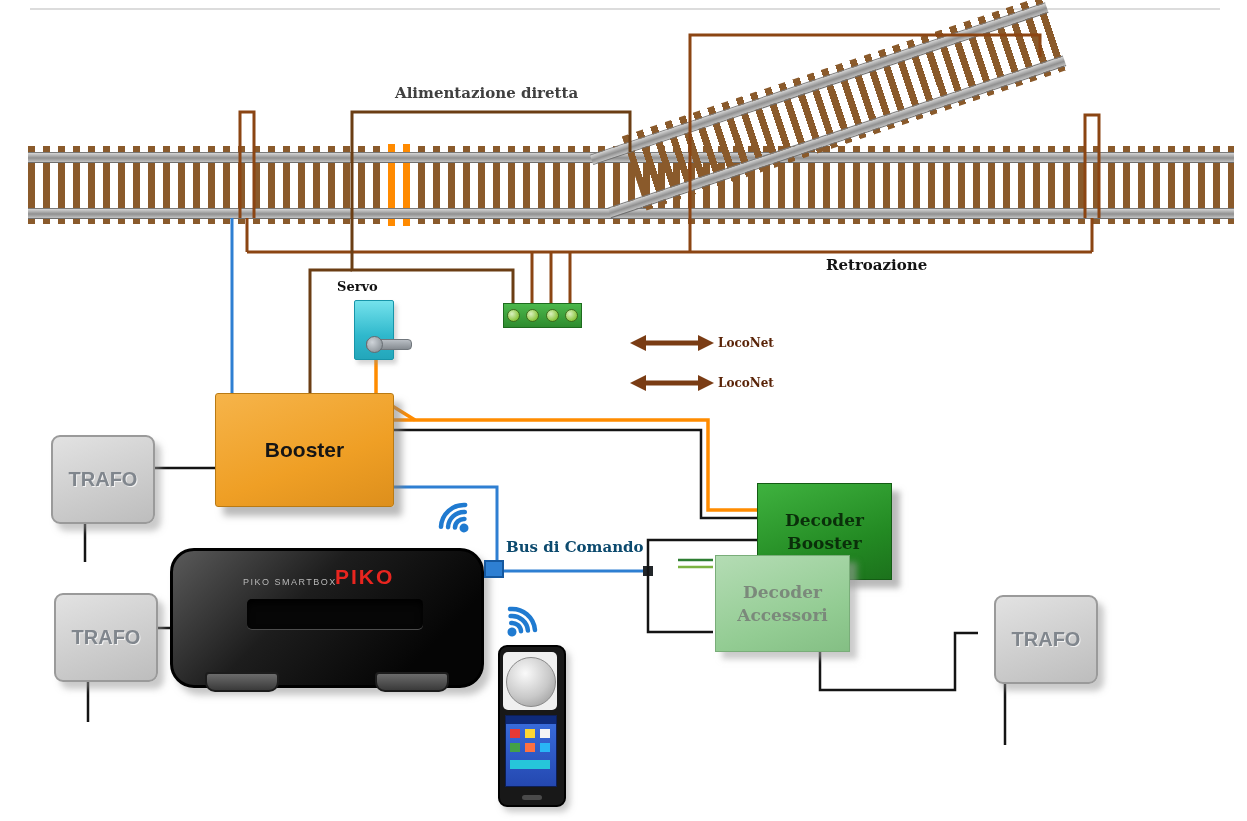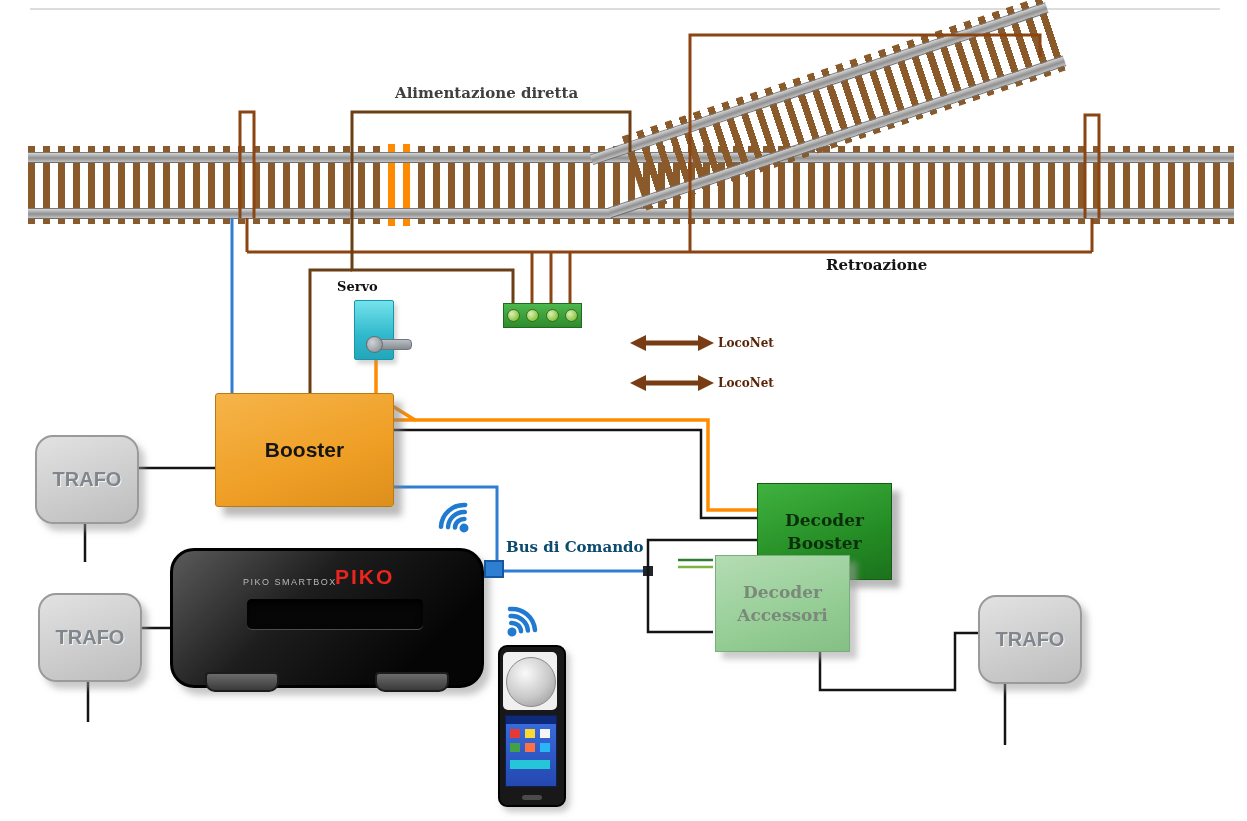--- a/index.html
+++ b/index.html
@@ -29,24 +29,24 @@
   #lbl-retro{left:826px;top:256px;font-size:15px;color:#141414;}
   #lbl-servo{left:337px;top:279px;font-size:13px;color:#111;}
   #lbl-bus{left:506px;top:538px;font-size:15px;color:#0c4a6e;}
   .lbl-loconet{left:718px;font-size:12px;color:#5a2408;}
   
   .box{position:absolute;z-index:2;display:flex;align-items:center;justify-content:center;text-align:center;}
   .booster{left:215px;top:393px;width:177px;height:112px;border-radius:3px;
         background:linear-gradient(160deg,#f6b44a,#ef9f25 60%,#dd8f1c);border:1px solid #b97a14;
         box-shadow:8px 9px 7px rgba(130,130,130,.55);
         font-size:21px;font-weight:bold;color:#151515;}
-  .trafo{width:100px;height:85px;border-radius:18px;border:2px solid #9a9a9a;
+  .trafo{width:100px;height:85px;border-radius:9px;border:2px solid #9a9a9a;
         background:linear-gradient(160deg,#e2e2e2,#bdbdbd);
         box-shadow:6px 7px 6px rgba(150,150,150,.5);
-        font-size:20px;font-weight:bold;color:#80868d;text-shadow:1px 1px 0 #f2f2f2;}
+        font-size:20px;font-weight:bold;color:#80868d;text-shadow:1px 1px 0 #f2f2f2;margin-left:16px;}
   #trafo-1{left:35px;top:435px;} #trafo-2{left:38px;top:593px;} #trafo-3{left:978px;top:595px;}
   .module{left:468px;top:310px;width:160px;height:92px;
         background:linear-gradient(160deg,#5577d6,#3f5cb8 70%,#3450a5);border:1px solid #2c4490;
         box-shadow:6px 7px 6px rgba(120,125,150,.55);}
   .module .mtext{position:absolute;left:0;top:28px;width:135px;text-align:center;
         font-family:"DejaVu Serif",serif;font-weight:bold;font-size:15px;color:#fff;line-height:1.25;}
   .ln-socket{position:absolute;width:22px;height:22px;background:#bfc3c9;border:1px solid #8b8f95;}
   .terminal-strip{position:absolute;left:503px;top:303px;width:77px;height:23px;z-index:3;
         background:linear-gradient(#4cb84c,#2e8b2e);border:1px solid #1e6b1e;
         display:flex;align-items:center;justify-content:space-around;}

